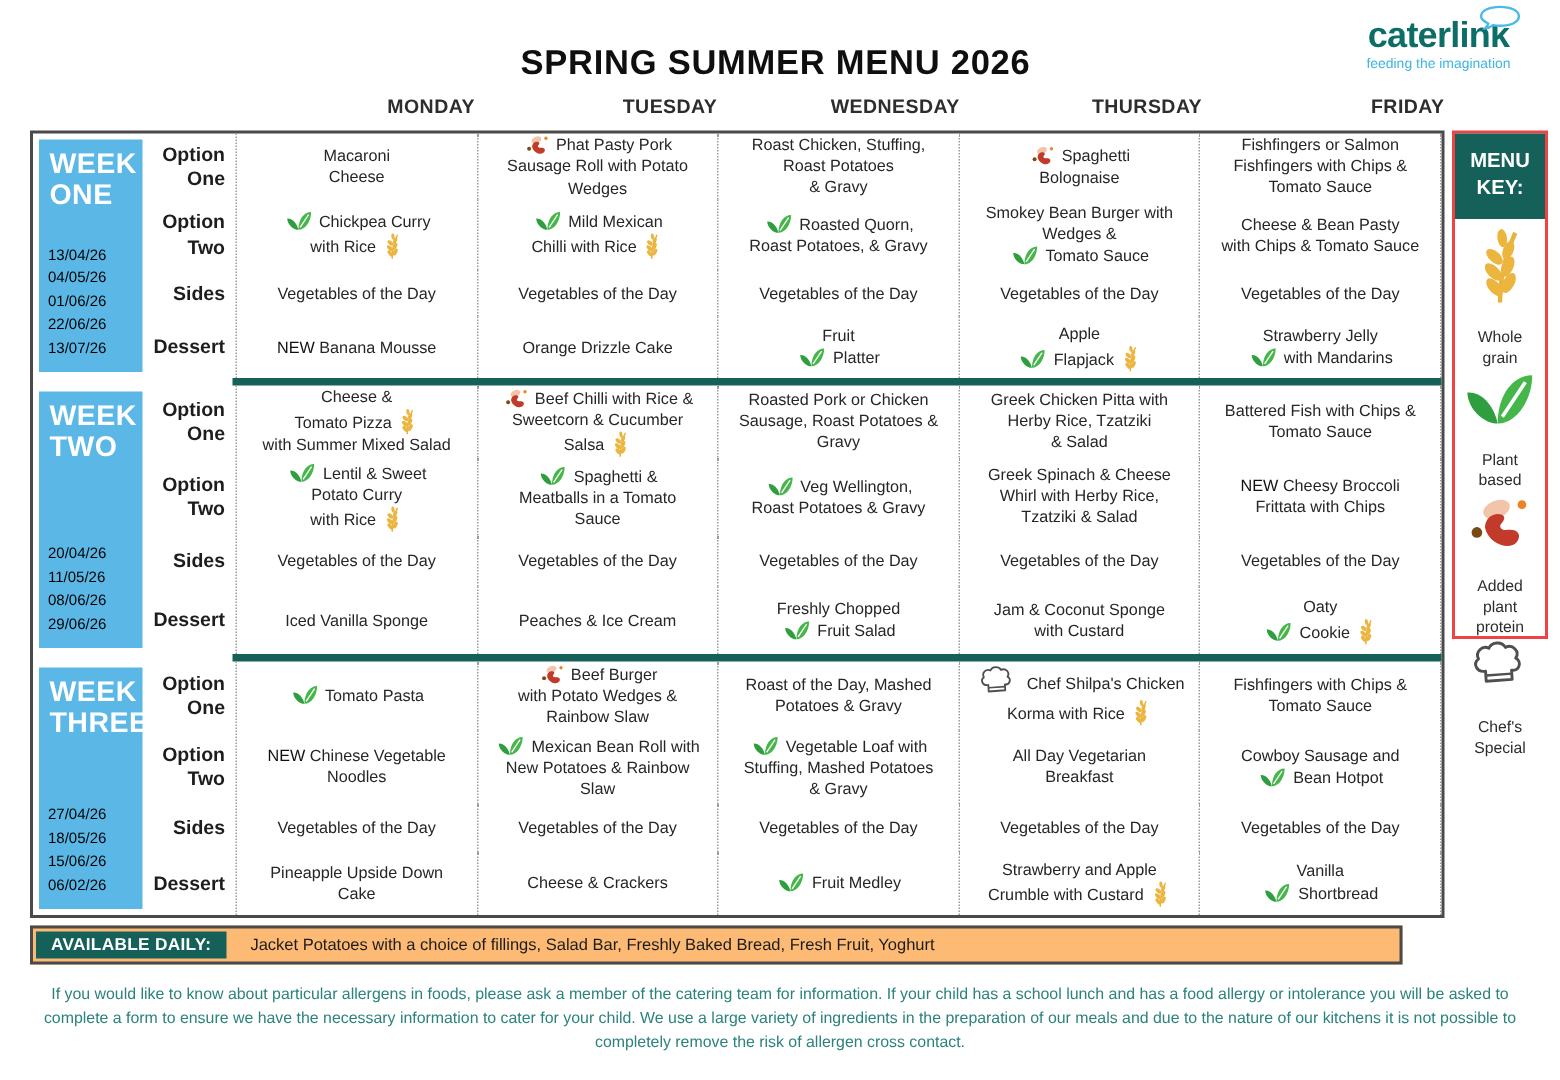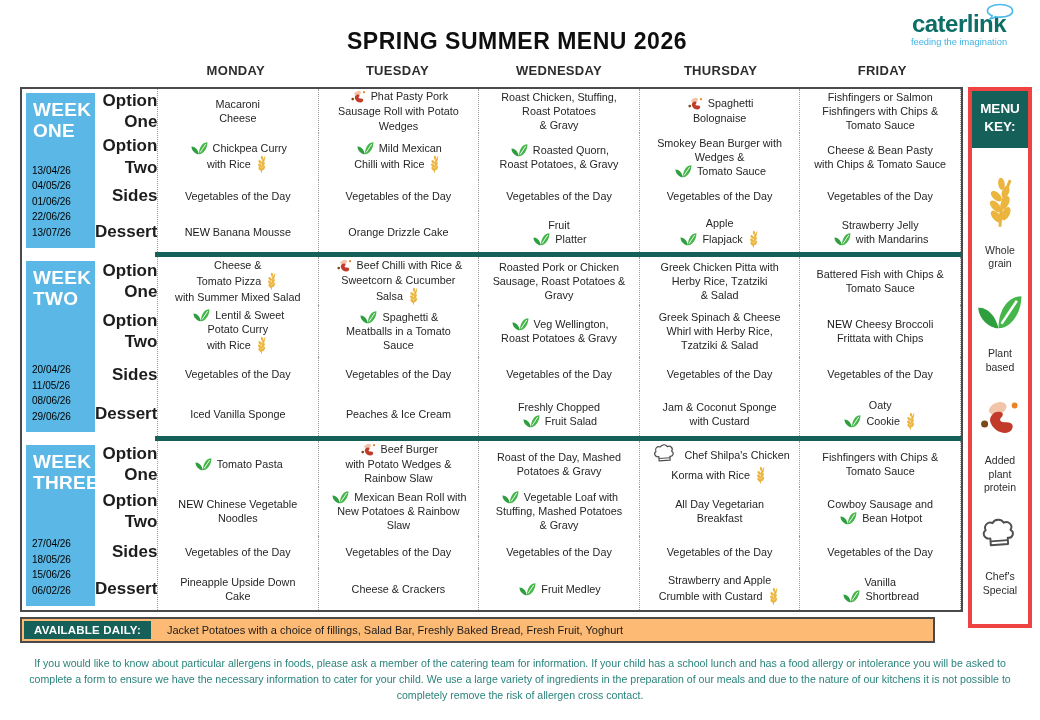--- a/index.html
+++ b/index.html
@@ -10,57 +10,57 @@
   .title{position:absolute;top:13px;left:0;right:6px;text-align:center;
          font-size:23px;font-weight:bold;letter-spacing:.5px;color:#0f0f0f;}
   .logo{position:absolute;top:12px;right:10px;width:142px;text-align:center;}
   .logo-word{font-size:24px;font-weight:bold;color:#0c6e66;letter-spacing:-.5px;line-height:1;}
   .logo-bubble{position:absolute;top:-9px;right:16px;width:28px;height:19px;}
   .logo-tag{font-size:9.3px;color:#3fb3e3;margin-top:1px;}
 
   
   .days-row{position:absolute;left:155px;top:63px;width:808px;display:grid;
             grid-template-columns:repeat(5,1fr);}
-  .day-header{text-align:center;font-weight:bold;font-size:13px;color:#2d2d2d;letter-spacing:.3px;}
+  .day-header{text-align:right;font-weight:bold;font-size:13px;color:#2d2d2d;letter-spacing:.3px;}
 
   
   .menu-table{position:absolute;left:20px;top:87px;width:943px;height:525px;
               border:2px solid #4a4a4a;box-sizing:border-box;background:#fff;
               display:flex;flex-direction:column;}
   .week-divider{height:5px;background:#16605a;margin-left:133px;}
   .week-section{display:flex;}
   .week-0{height:163px}.week-1{height:179px}.week-2{height:169px}
 
   .week-block{width:69px;margin:4px 0 4px 4px;background:#5bb7e5;
               display:flex;flex-direction:column;box-sizing:border-box;}
   .week-label{white-space:pre-line;color:#fff;font-weight:bold;font-size:19px;
               line-height:1.12;padding:6px 0 0 7px;letter-spacing:.3px;}
   .week-dates{margin-top:auto;padding:0 0 8px 6px;font-size:10px;line-height:1.55;color:#000000;}
 
   .row-labels{width:62px;display:grid;grid-template-rows:27% 29% 19% 25%;box-sizing:border-box;}
   .row-label{align-self:center;justify-self:end;text-align:right;white-space:pre-line;
-             font-weight:bold;font-size:17px;line-height:1.25;color:#1d1d1d;padding-right:7px;}
+             font-weight:bold;font-size:13px;line-height:1.25;color:#1d1d1d;padding-right:7px;}
 
   .week-grid{flex:1;display:grid;grid-template-columns:repeat(5,1fr);
              grid-template-rows:27% 29% 19% 25%;border-left:1px dotted #9b9b9b;}
   .cell{border-right:1px dotted #9b9b9b;display:flex;align-items:center;justify-content:center;
         padding:0 4px;overflow:hidden;}
   .cell-text{text-align:center;font-size:10.8px;line-height:1.3;color:#262626;}
   .new-tag{font-weight:normal;color:#111;}
 
   
   .icon-inline{width:15px;height:13px;vertical-align:-2px;margin:0 2px;}
   .icon-inline.i-plant{width:17px;height:14px;vertical-align:-3px;}
   .icon-inline.i-wheat{width:11px;height:18px;vertical-align:-5px;}
   .icon-inline.i-bean{width:15px;height:15px;vertical-align:-4px;}
   .icon-inline.i-chef{width:28px;height:23px;vertical-align:-7px;}
 
   
-  .menu-key{position:absolute;left:968px;top:87px;width:64px;height:541px;
-            border:4px solid #ef4444;box-sizing:border-box;background:#fff;
+  .menu-key{position:absolute;left:968px;top:87px;width:64px;height:339px;
+            border:2px solid #ef4444;box-sizing:border-box;background:#fff;
             display:flex;flex-direction:column;}
   .menu-key-title{background:#16605a;color:#fff;font-weight:bold;font-size:13.5px;
                   text-align:center;white-space:pre-line;line-height:1.35;padding:9px 0 12px;}
   .key-items{flex:1;display:flex;flex-direction:column;justify-content:space-evenly;
              align-items:center;padding:6px 0 4px;}
   .key-item{display:flex;flex-direction:column;align-items:center;gap:17px;}
   .key-label{font-size:10.5px;color:#2d2d2d;text-align:center;white-space:pre-line;line-height:1.3;}
   .k-wheat{width:32px;height:50px;}
   .k-plant{width:46px;height:37px;}
   .k-bean{width:40px;height:40px;}

